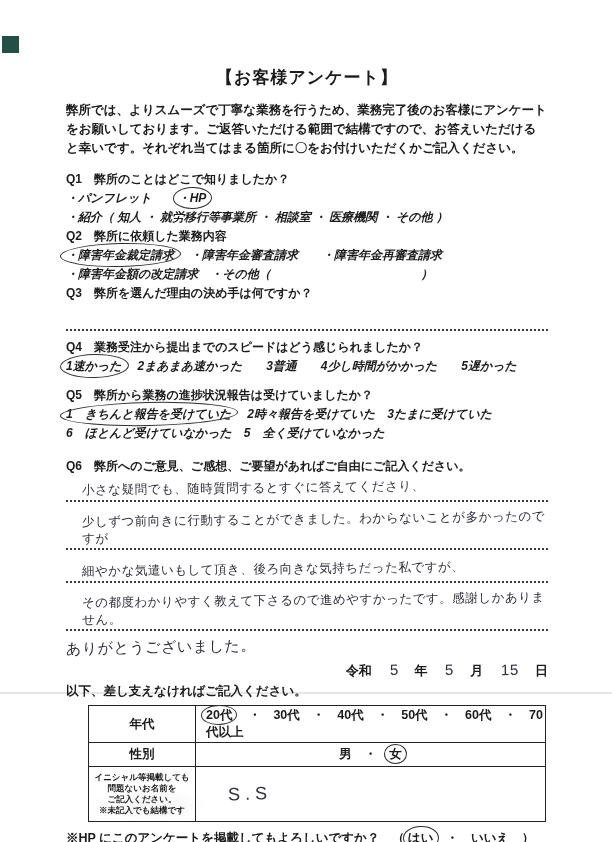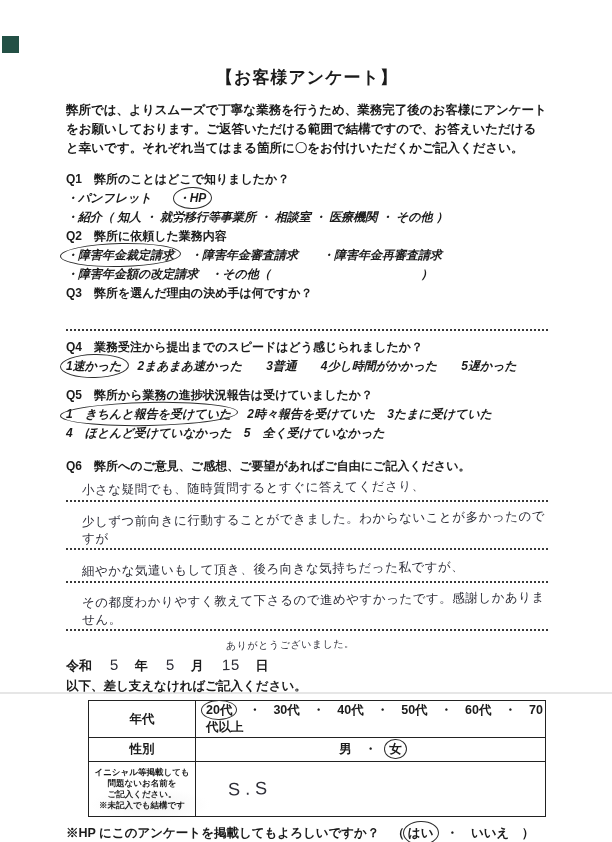--- a/index.html
+++ b/index.html
@@ -24,23 +24,23 @@
   .circ{position:relative;display:inline-block;}
   .circ::after{content:"";position:absolute;left:-6px;right:-7px;top:-3px;bottom:-2px;
     border:1.6px solid #2e2e2e;border-radius:50%;transform:rotate(-1.2deg);pointer-events:none;}
   .circ-tight::after{left:-5px;right:-5px;top:-2px;bottom:-1px;}
   
   .dotted{border-bottom:2.5px dotted #3b3b3b;}
   .q3-blank{height:26px;margin-bottom:7px;}
   .ans-line{border-bottom:2.5px dotted #3b3b3b;margin:2px 0 9px;padding:0 0 3px 16px;min-height:19px;}
   .hand{font-weight:400;color:#2e2e38;letter-spacing:0.5px;}
   .ans-line .hand{font-size:12.5px;display:inline-block;transform:rotate(-0.7deg);}
-  .thanks-right{text-align:center;padding-right:34px;margin:-2px 0 0;font-size:10px;text-decoration:underline;}
+  .thanks-right{text-align:left;padding-right:34px;margin:-2px 0 0;font-size:15px;text-decoration:underline;}
   .thanks-right .hand{display:inline-block;transform:rotate(-1deg);}
-  .date-row{margin-top:2px;font-size:13px;font-weight:bold;line-height:22px;}
+  .date-row{margin-top:2px;font-size:13px;font-weight:bold;line-height:22px;text-align:right;}
   .date-hand{font-size:15px;font-weight:400;margin:0 16px 0 18px;display:inline-block;transform:rotate(-1deg);}
   .fill-note{font-size:12.5px;font-weight:bold;line-height:19px;margin-bottom:4px;}
   
   table.info{border-collapse:collapse;width:458px;margin-left:22px;
     border:1.6px solid #222;font-weight:bold;}
   table.info td{border:1.2px solid #222;}
   td.hdr{width:104px;text-align:center;font-size:12.5px;height:21px;}
   td.val{padding-left:10px;font-size:12.5px;height:21px;}
   td.hdr-small{font-size:8.5px;line-height:1.3;text-align:center;white-space:pre-line;height:52px;}
   td.val-center{text-align:center;font-size:12.5px;}
@@ -82,21 +82,21 @@
     <div class="qline">Q4　業務受注から提出までのスピードはどう感じられましたか？</div>
     <div class="optline">
       <span class="circ">1速かった</span><span class="gap-md"></span><span>2まあまあ速かった　　3普通　　4少し時間がかかった　　5遅かった</span>
     </div>
     <div style="height:10px"></div>
 
     <div class="qline">Q5　弊所から業務の進捗状況報告は受けていましたか？</div>
     <div class="optline">
       <span class="circ">1　きちんと報告を受けていた</span><span class="gap-md"></span><span>2時々報告を受けていた　3たまに受けていた</span>
     </div>
-    <div class="optline">4　ほとんど受けていなかった　5　全く受けていなかった</div>
+    <div class="optline">6　ほとんど受けていなかった　5　全く受けていなかった</div>
     <div style="height:14px"></div>
 
     <div class="qline">Q6　弊所へのご意見、ご感想、ご要望があればご自由にご記入ください。</div>
     <div class="ans-line">
       <span class="hand">小さな疑問でも、随時質問するとすぐに答えてくださり、</span>
     </div>
     <div class="ans-line">
       <span class="hand">少しずつ前向きに行動することができました。わからないことが多かったのですが</span>
     </div>
     <div class="ans-line">

